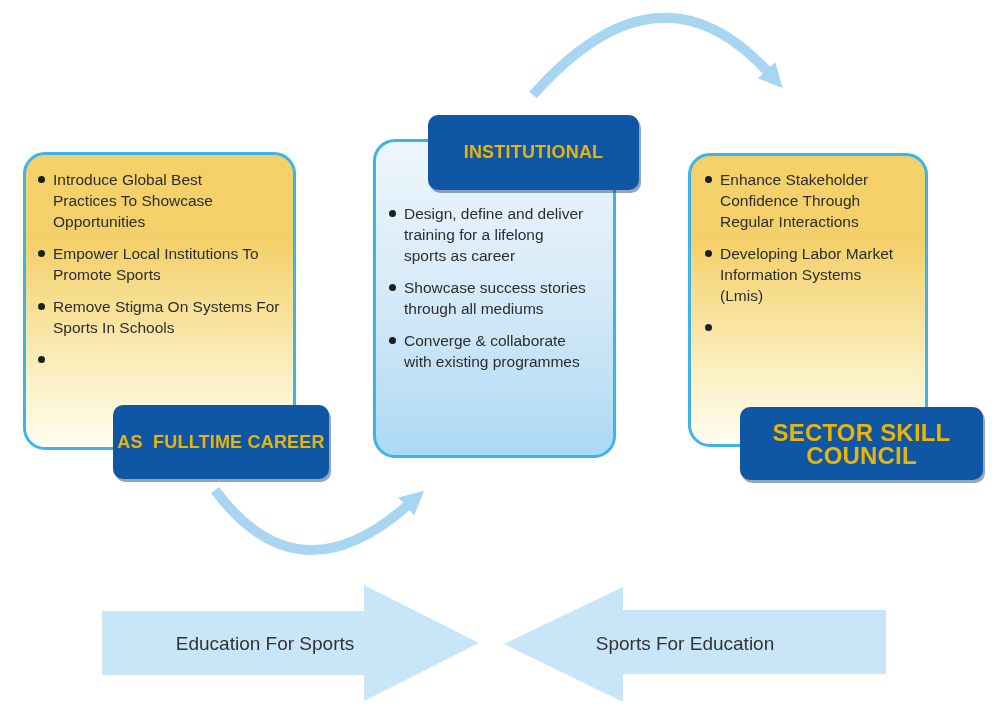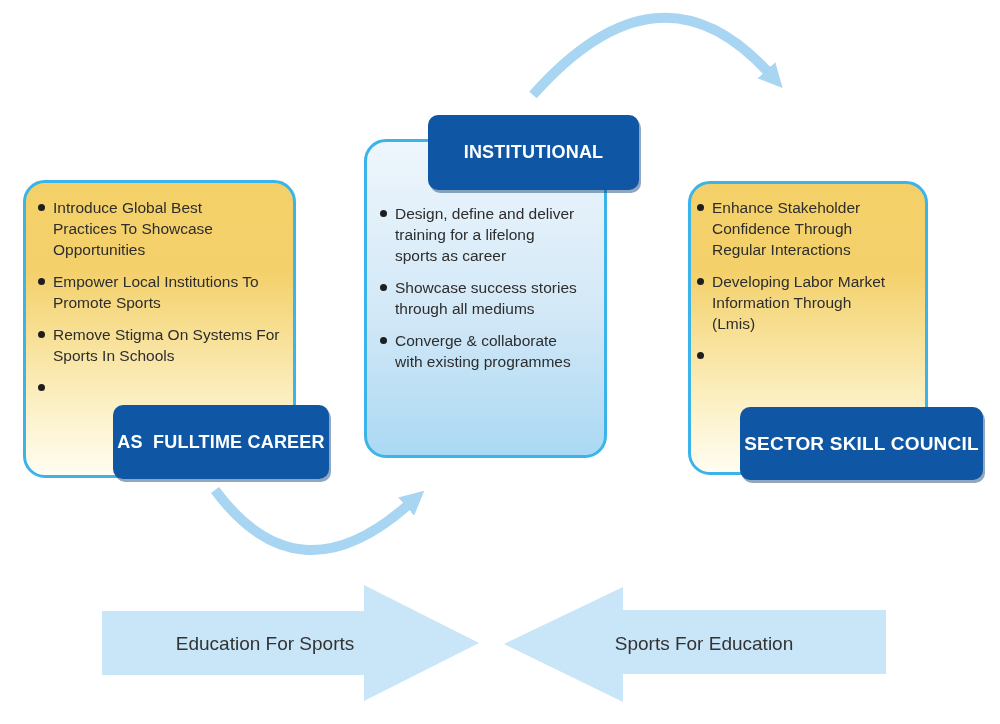--- a/index.html
+++ b/index.html
@@ -4,54 +4,54 @@
 <style>
   html,body{margin:0;padding:0;background:#fff;}
   .canvas{
     position:relative;width:1000px;height:724px;background:#ffffff;overflow:hidden;
     font-family:"Liberation Sans",sans-serif;
   }
   .layer{position:absolute;left:0;top:0;pointer-events:none;}
 
   
   .panel{position:absolute;border:3px solid #3db4e9;border-radius:22px;box-sizing:border-box;}
-  .panel-yellow{background:linear-gradient(180deg,#f4d168 0%,#f3d06a 30%,#fbeebd 72%,#fffdf2 100%);margin-top:28px;}
+  .panel-yellow{background:linear-gradient(180deg,#f4d168 0%,#f3d06a 30%,#fbeebd 72%,#fffdf2 100%);}
   .panel-blue{background:linear-gradient(180deg,#eef6fc 0%,#d2e8f7 55%,#abd9f3 100%);}
   .panel-left{left:23px;top:152px;width:273px;height:298px;}
-  .panel-mid{left:364px;top:139px;width:243px;height:319px;}
+  .panel-mid{left:373px;top:139px;width:243px;height:319px;}
   .panel-right{left:688px;top:153px;width:240px;height:294px;}
 
   
   .bullets{list-style:none;margin:0;display:flex;flex-direction:column;gap:11px;}
   .panel-left  .bullets{padding:14px 8px 0 12px;}
   .panel-mid   .bullets{padding:61px 6px 0 13px;}
-  .panel-right .bullets{padding:13px 6px 0 6px;}
+  .panel-right .bullets{padding:13px 6px 0 14px;}
   .bullet{display:flex;align-items:flex-start;}
   .dot{flex:0 0 auto;width:7px;height:7px;border-radius:50%;background:#1e1e1e;margin:7px 8px 0 0;}
   .bullet-text{white-space:pre-line;font-size:15.5px;line-height:21px;color:#2d2d2d;}
 
   
   .badge{
-    position:absolute;background:#0f57a5;color:#ffffff;font-weight:700;
+    position:absolute;background:#0f57a5;color:#eab308;font-weight:700;
     border-radius:10px;display:flex;flex-direction:column;justify-content:center;
     align-items:center;text-align:center;font-size:18px;line-height:23px;
     letter-spacing:.2px;box-shadow:2px 3px 0 rgba(10,60,114,.45);box-sizing:border-box;
   }
   .badge-line{white-space:pre-wrap;}
   .badge-left{left:113px;top:405px;width:216px;height:74px;}
   .badge-mid{left:428px;top:115px;width:211px;height:75px;}
-  .badge-right{left:740px;top:407px;width:243px;height:73px;font-size:19px;}
+  .badge-right{left:740px;top:407px;width:243px;height:73px;font-size:24px;}
 
   
   .arrow-label{
     position:absolute;font-size:19px;color:#333333;
     transform:translate(-50%,-50%);white-space:nowrap;
   }
   .label-left{left:265px;top:644px;}
-  .label-right{left:704px;top:644px;text-align:center;}
+  .label-right{left:685px;top:644px;text-align:center;}
 </style>
 </head>
 <body>
 
 <div class="canvas">
 
   <svg class="layer" width="1000" height="724" viewBox="0 0 1000 724">
     <defs>
       <marker id="ah" viewBox="0 0 10 10" refX="1" refY="5" markerWidth="2.4" markerHeight="2.4" orient="auto">
         <path d="M0 0 L10 5 L0 10 Z" fill="#a7d5f2"></path>
@@ -118,21 +118,21 @@
     <ul class="bullets">
       <li class="bullet">
         <span class="dot"></span>
         <span class="bullet-text">Enhance Stakeholder
 Confidence Through
 Regular Interactions</span>
       </li>
       <li class="bullet">
         <span class="dot"></span>
         <span class="bullet-text">Developing Labor Market
-Information Through
+Information Systems
 (Lmis)</span>
       </li>
       <li class="bullet">
         <span class="dot"></span>
       </li>
     </ul>
   </section>
   <div class="badge badge-right">
     <div class="badge-line">SECTOR SKILL COUNCIL</div>
   </div>

